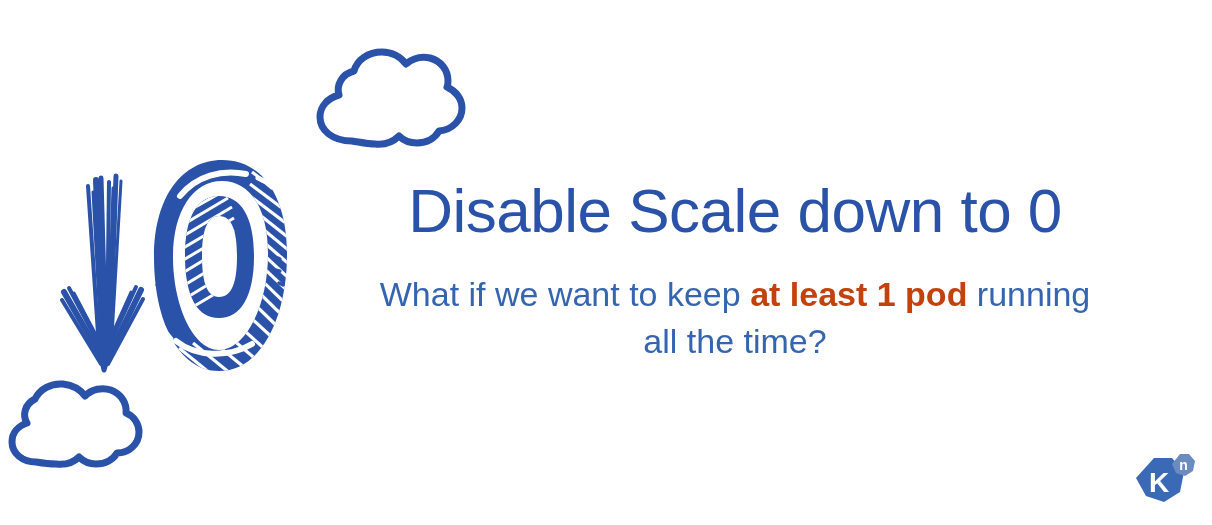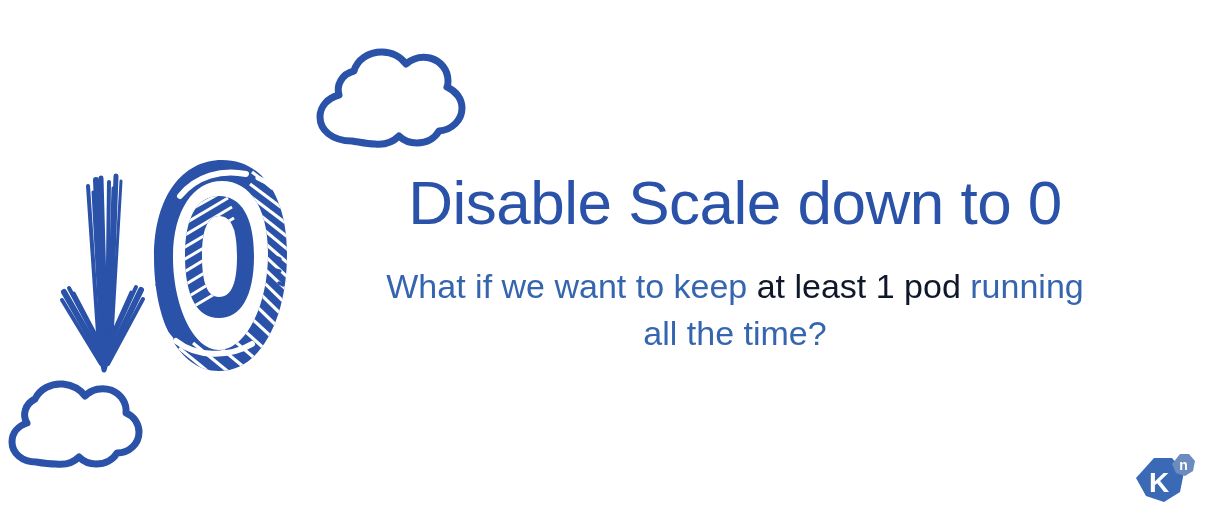--- a/index.html
+++ b/index.html
@@ -39,37 +39,37 @@
     width: 790px;
     text-align: center;
   }
   .title {
     font-family: "Liberation Sans", sans-serif;
     font-size: 62px;
     font-weight: 400;
     line-height: 1.08;
     color: #2A52A8;
     letter-spacing: -0.5px;
-    margin: 0;
+    margin: 8px;
     white-space: nowrap;
   }
   .subtitle {
     margin: 26px 0 0 0;
     font-family: "Liberation Sans", sans-serif;
     font-size: 34px;
     font-weight: 400;
     line-height: 1.38;
     color: #3665B0;
     max-width: 740px;
     margin-left: auto;
     margin-right: auto;
   }
   .subtitle .em {
-    font-weight: 400;
-    color: #0f172a;
+    font-weight: 700;
+    color: #c2410c;
   }
 
   
   .logo {
     position: absolute;
     left: 1128px;
     top: 450px;
     width: 72px;
     height: 66px;
   }

